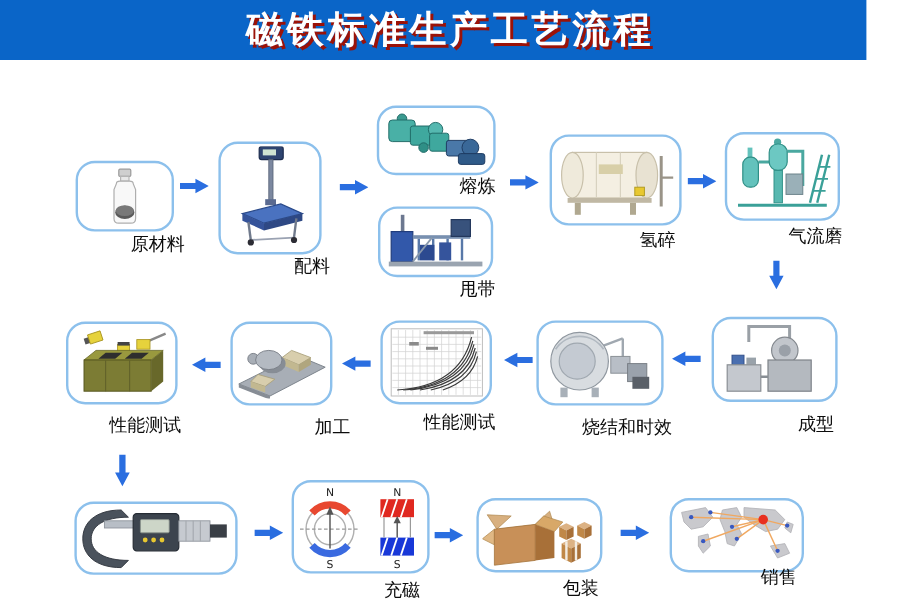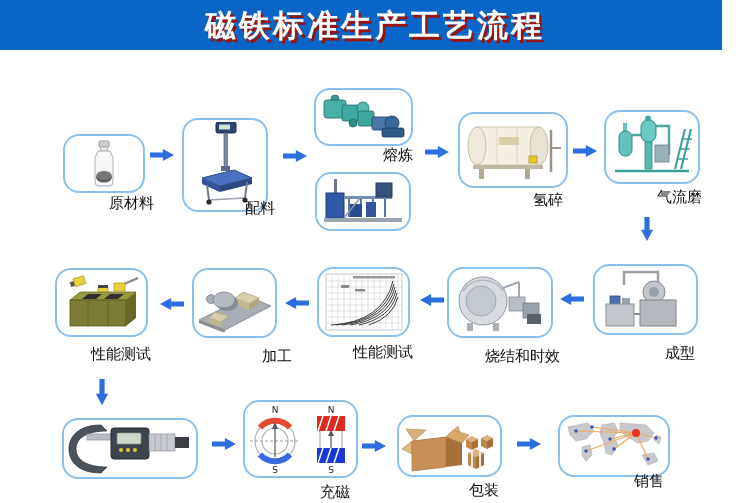--- a/index.html
+++ b/index.html
@@ -45,21 +45,21 @@
       <polygon points="8,56 40,48 58,56 26,64" fill="#4a72c0" stroke="#2a4a8a"></polygon>
       <polygon points="8,56 26,64 26,70 8,62" fill="#35539a"></polygon>
       <polygon points="26,64 58,56 58,62 26,70" fill="#2e4884"></polygon>
       <line x1="13" y1="63" x2="15" y2="78" stroke="#707a8c" stroke-width="2"></line>
       <line x1="53" y1="60" x2="51" y2="76" stroke="#707a8c" stroke-width="2"></line>
       <line x1="15" y1="78" x2="51" y2="76" stroke="#9aa2b2" stroke-width="1.5"></line>
       <circle cx="15" cy="80" r="2.6" fill="#2c2c34"></circle>
       <circle cx="51" cy="78" r="2.6" fill="#2c2c34"></circle>
     </svg>
   </div>
-  <div class="lbl" style="left:175px;top:199px;width:100px">配料</div>
+  <div class="lbl" style="left:175px;top:213px;width:100px">配料</div>
 
   <div class="node" style="left:314px;top:88px;width:99px;height:58px">
     <svg width="84" height="48" viewBox="0 0 84 48">
       <g stroke="#1f6a66" stroke-width="0.8">
         <circle cx="13" cy="6" r="4" fill="#3a9a90"></circle>
         <rect x="2" y="7" width="22" height="18" rx="3" fill="#49b0a6"></rect>
         <rect x="20" y="12" width="18" height="16" rx="2" fill="#3fa89e"></rect>
         <circle cx="41" cy="15" r="6" fill="#55b8b0"></circle>
         <rect x="36" y="18" width="16" height="15" rx="2" fill="#3fa89e"></rect>
         <circle cx="31" cy="30" r="4" fill="#2f8f86"></circle>
@@ -82,20 +82,21 @@
       <rect x="40" y="22" width="2" height="18" fill="#5878a8"></rect>
       <rect x="52" y="22" width="2" height="18" fill="#5878a8"></rect>
       <rect x="64" y="22" width="2" height="18" fill="#5878a8"></rect>
       <rect x="56" y="6" width="16" height="14" fill="#38527c" stroke="#24385c"></rect>
       <rect x="30" y="27" width="12" height="13" fill="#2c4a90"></rect>
       <rect x="46" y="25" width="10" height="15" fill="#35549c"></rect>
       <line x1="24" y1="41" x2="40" y2="21" stroke="#8898ac" stroke-width="1.5"></line>
       <rect x="4" y="41" width="78" height="4" fill="#9aa4b0"></rect>
     </svg>
   </div>
+  <div class="lbl" style="left:313px;top:232px;width:100px">甩带</div>
 
   <div class="node" style="left:458px;top:112px;width:110px;height:76px">
     <svg width="100" height="64" viewBox="0 0 100 64">
       <line x1="88" y1="12" x2="88" y2="54" stroke="#9a9488" stroke-width="2.5"></line>
       <line x1="88" y1="30" x2="98" y2="30" stroke="#9a9488" stroke-width="2"></line>
       <rect x="14" y="9" width="62" height="38" fill="#f4efe2" stroke="#c8c0aa"></rect>
       <ellipse cx="14" cy="28" rx="9" ry="19" fill="#efeadb" stroke="#c8c0aa"></ellipse>
       <ellipse cx="76" cy="28" rx="9" ry="19" fill="#e8e2d2" stroke="#c8c0aa"></ellipse>
       <line x1="34" y1="9" x2="34" y2="47" stroke="#d8d2c0"></line>
       <line x1="54" y1="9" x2="54" y2="47" stroke="#d8d2c0"></line>

